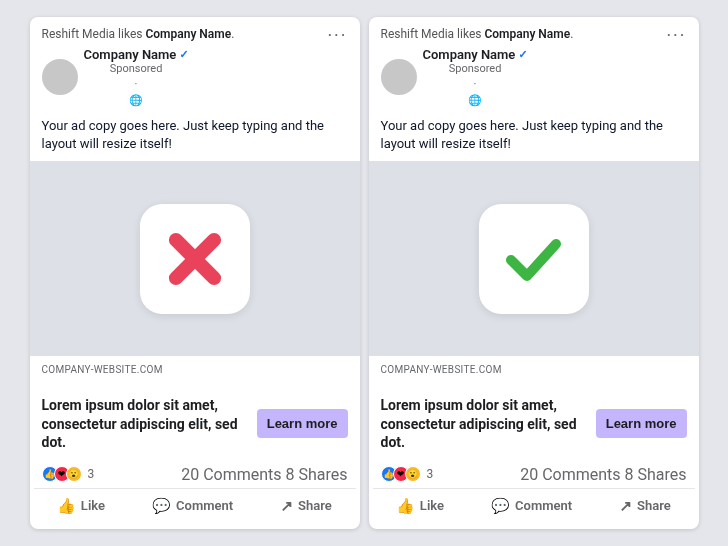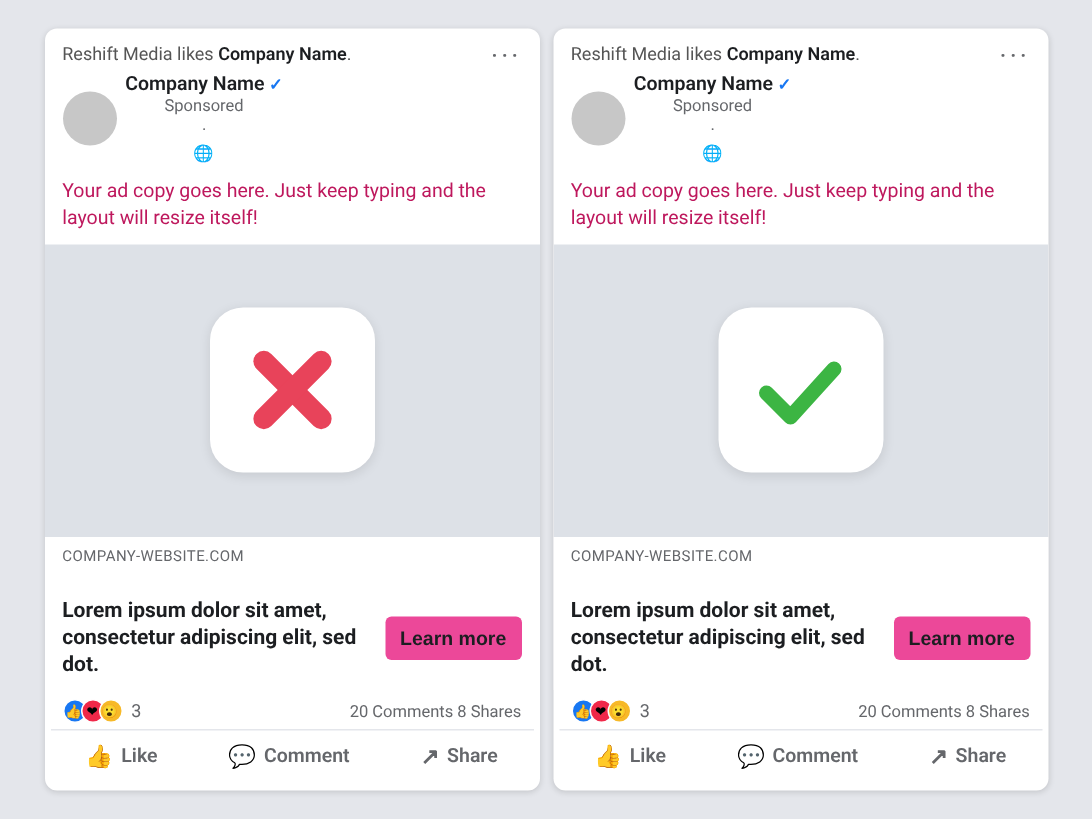--- a/index.html
+++ b/index.html
@@ -80,21 +80,21 @@
     }
     .more-icon {
       color: #65676b;
       font-size: 18px;
       cursor: pointer;
       letter-spacing: 2px;
       line-height: 1;
     }
     .ad-body-text {
       font-size: 13px;
-      color: #be185d;
+      color: #0f172a;
       padding: 4px 12px 8px;
       line-height: 1.4;
     }
     .image-area {
       background: #dde1e7;
       height: 195px;
       display: flex;
       align-items: center;
       justify-content: center;
     }
@@ -159,21 +159,21 @@
       gap: 8px;
     }
     .lorem-text {
       font-size: 14px;
       font-weight: 700;
       color: #1c1e21;
       line-height: 1.3;
       flex: 1;
     }
     .learn-more-btn {
-      background: #ec4899;
+      background: #c4b5fd;
       border: none;
       border-radius: 4px;
       padding: 7px 10px;
       font-size: 13px;
       font-weight: 600;
       color: #1c1e21;
       cursor: pointer;
       white-space: nowrap;
       flex-shrink: 0;
     }
@@ -205,21 +205,21 @@
     }
     .emoji-circle:first-child { margin-left: 0; }
     .ec-blue { background: #1877f2; }
     .ec-red { background: #f02849; }
     .ec-yellow { background: #f7b928; }
     .reactions-count {
       font-size: 12px;
       color: #65676b;
     }
     .comments-shares {
-      font-size: 11px;
+      font-size: 16px;
       color: #65676b;
     }
     .action-row {
       display: flex;
       align-items: center;
       justify-content: space-around;
       padding: 2px 0 8px;
       border-top: 1px solid #e4e6eb;
       margin: 0 4px;
     }

